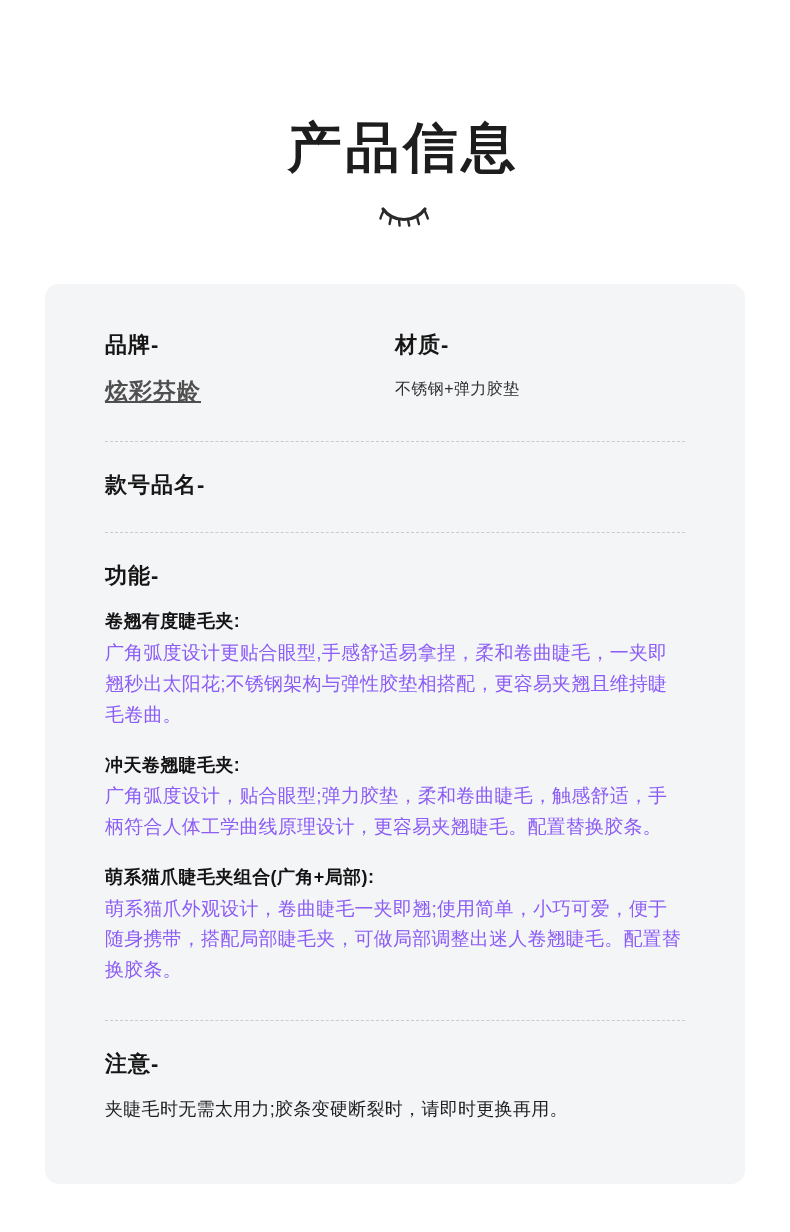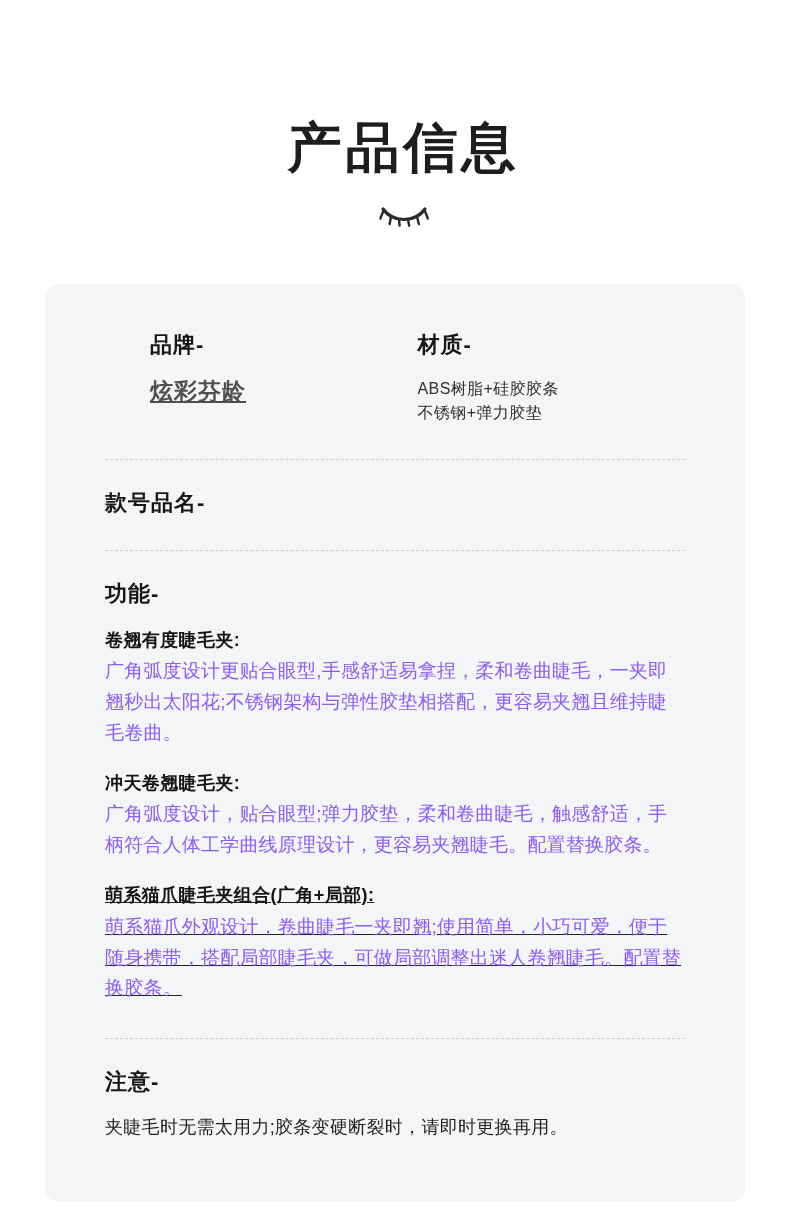--- a/index.html
+++ b/index.html
@@ -53,21 +53,20 @@
     background: #f4f5f7;
     border-radius: 14px;
     box-sizing: border-box;
     padding: 48px 60px 60px 60px;
     min-height: 880px;
   }
 
   .row-two {
     display: flex;
     align-items: flex-start;
-    margin-left: 45px;
   }
   .col-left {
     width: 50%;
     box-sizing: border-box;
   }
   .col-right {
     width: 50%;
     box-sizing: border-box;
   }
 
@@ -122,21 +121,21 @@
     display: inline-block;
     padding: 0 18px;
     color: #1f1f1f;
   }
 
   .func-block {
   }
   .func-item {
     margin-bottom: 20px;
   }
-  .func-item:last-child { margin-bottom: 0; text-decoration: underline; }
+  .func-item:last-child { margin-bottom: 0; }
   .func-name {
     font-size: 18px;
     font-weight: bold;
     color: #141414;
     line-height: 1.6;
     letter-spacing: 0.4px;
     margin: 0 0 2px 0;
   }
   .func-desc {
     font-size: 19px;
@@ -177,21 +176,20 @@
   <div class="info-card">
 
     <div class="row-two">
       <div class="col-left">
         <p class="field-label">品牌-</p>
         <p class="brand-value">炫彩芬龄</p>
       </div>
       <div class="col-right">
         <p class="field-label">材质-</p>
         <ul class="material-lines">
-          <li>ABS树脂+硅胶胶条</li>
           <li>不锈钢+弹力胶垫</li>
         </ul>
       </div>
     </div>
 
     <hr class="divider">
 
     <div>
       <p class="field-label">款号品名-</p>
     </div>

